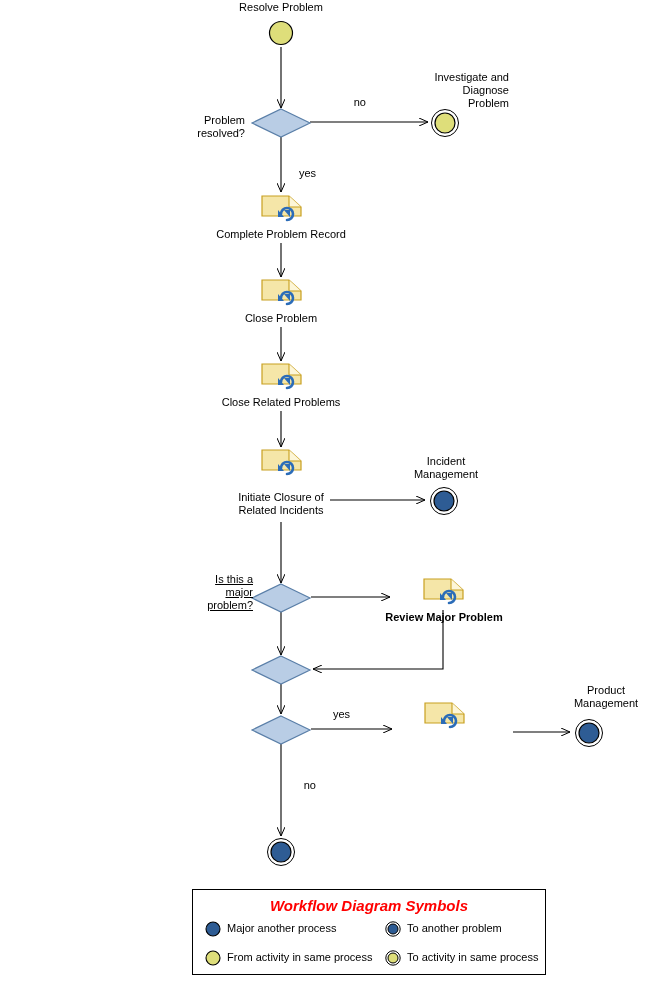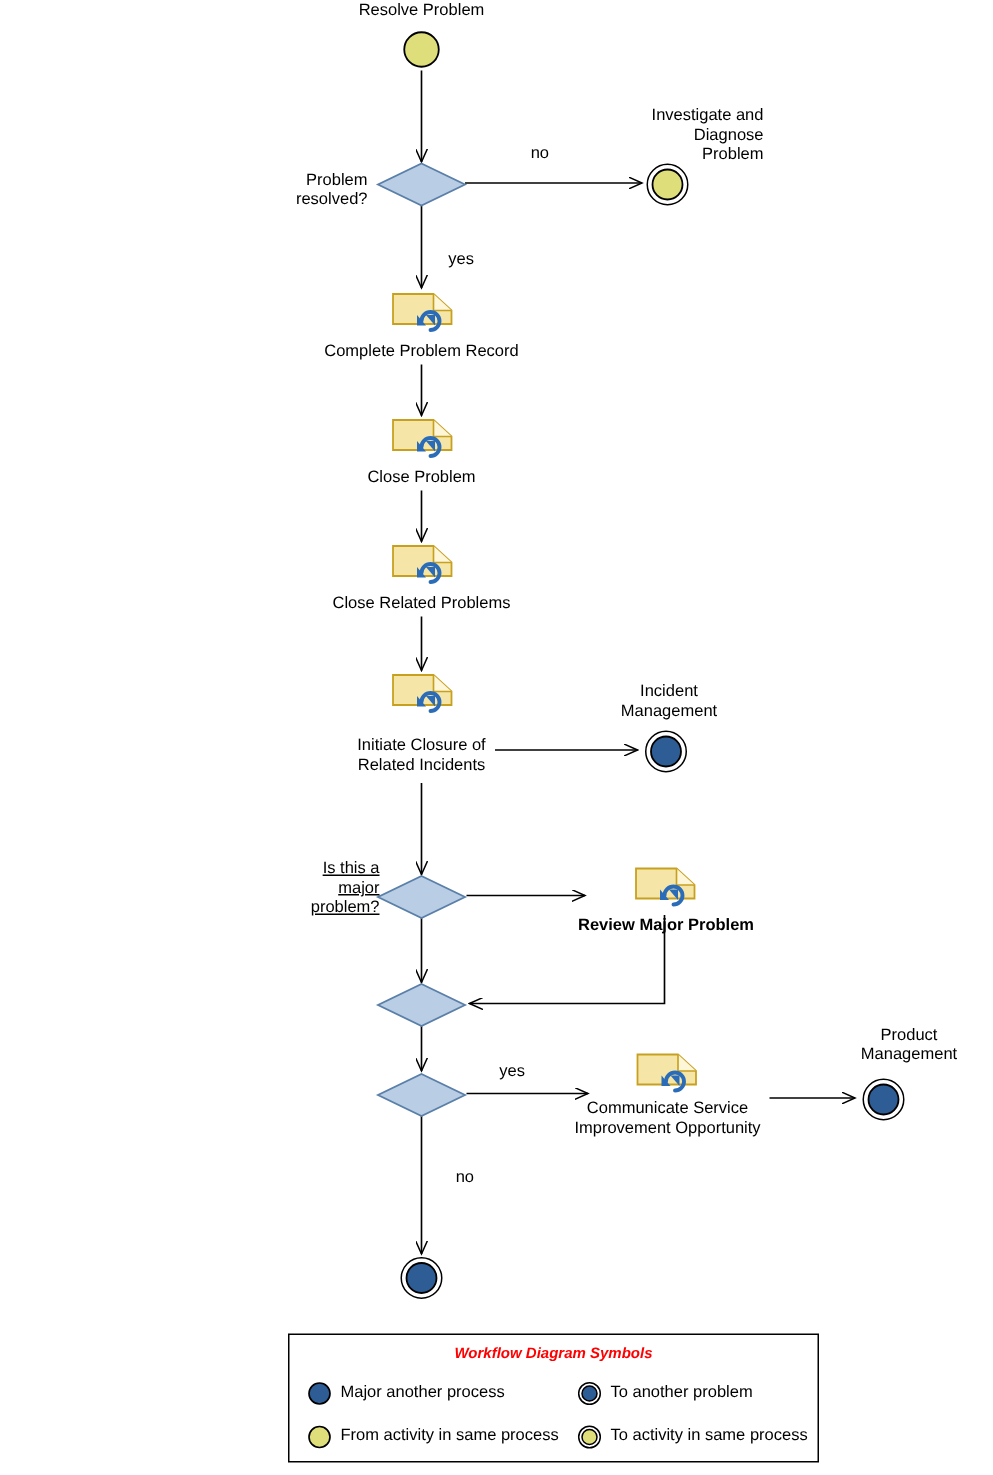--- a/index.html
+++ b/index.html
@@ -42,21 +42,21 @@
     height: 86px;
     border: 1px solid #000000;
     background: #ffffff;
     box-sizing: border-box;
   }
   #legend-title {
     position: absolute;
     left: 0; top: 7px;
     width: 100%;
     text-align: center;
-    font-size: 10px;
+    font-size: 15px;
     font-weight: bold;
     font-style: italic;
     color: #ff0000;
   }
   .legend-row { position: absolute; font-size: 11px; line-height: 14px; }
   .legend-text {
     position: absolute;
     left: 22px;
     top: 0px;
     white-space: nowrap;
@@ -212,22 +212,20 @@
 
   <svg class="node" style="left:424px; top:701px;" width="42" height="28">
     <path d="M1,2 L28,2 L40,13 L40,22 L1,22 Z" fill="#f5e6a8" stroke="#c8a020" stroke-width="1.2"></path>
     <path d="M28,2 L28,13 L40,13" fill="#fdf6d8" stroke="#c8a020" stroke-width="1.1"></path>
     <g stroke="#2b6cb8" stroke-width="2.6" fill="none" stroke-linecap="round">
       <path d="M20,20 A6,6 0 1 1 26,26"></path>
     </g>
     <path d="M17,16 L17,23 L23,23 Z" fill="#2b6cb8"></path>
     <path d="M29,23 L29,16 L23,16 Z" fill="#2b6cb8"></path>
   </svg>
-  <div class="lbl center" style="left:375px; top:733px; width:140px;">Communicate Service
-Improvement Opportunity</div>
 
   <div class="lbl center bold" style="left:552px; top:684px; width:108px;">Product
 Management</div>
   <svg class="node" style="left:574px; top:718px;" width="30" height="30">
     <circle cx="15" cy="15" r="13.5" fill="none" stroke="#000000" stroke-width="1"></circle>
     <circle cx="15" cy="15" r="10" fill="#2e5c94" stroke="#000000" stroke-width="1.2"></circle>
   </svg>
 
   <svg class="node" style="left:266px; top:837px;" width="30" height="30">
     <circle cx="15" cy="15" r="13.5" fill="none" stroke="#000000" stroke-width="1"></circle>

